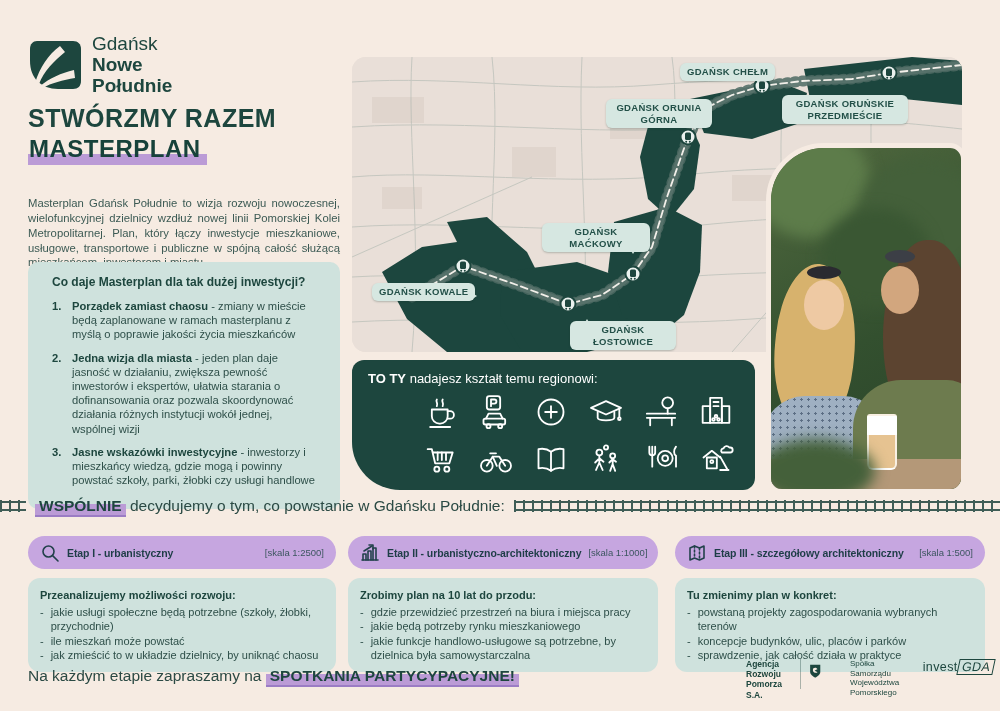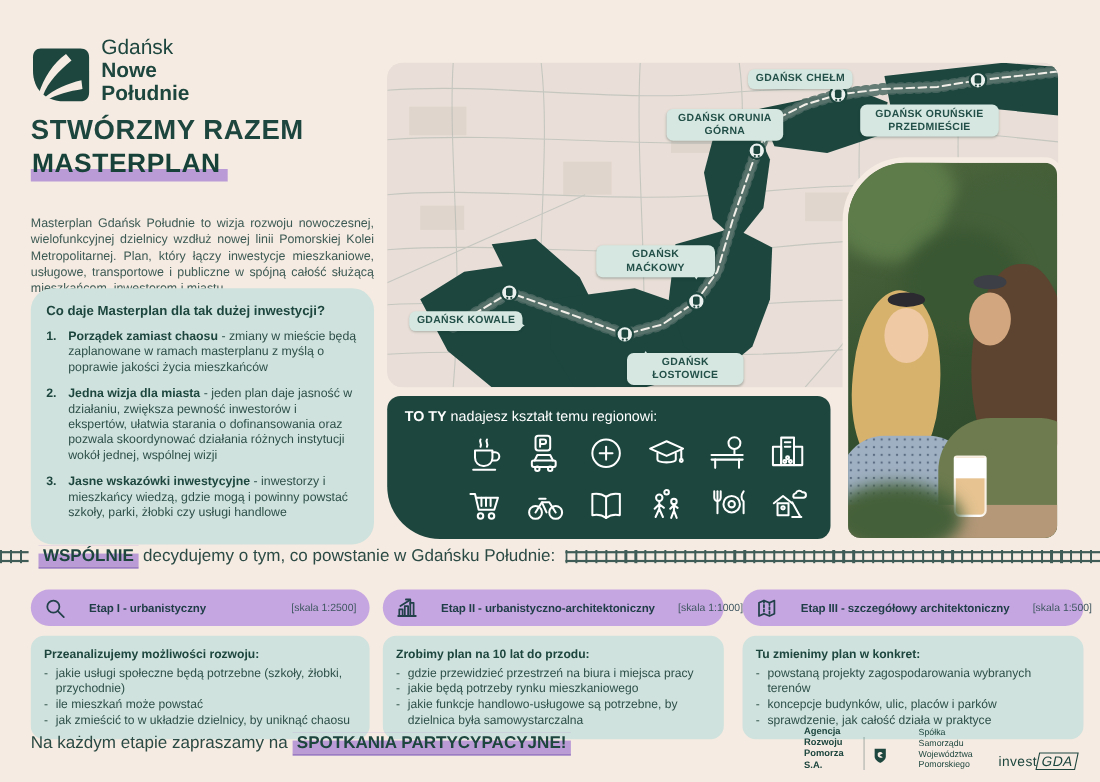--- a/index.html
+++ b/index.html
@@ -1,32 +1,32 @@
 <!DOCTYPE html>
 <html><head>
 <meta charset="utf-8">
 <style>
   html,body{margin:0;padding:0;background:#d8d0c8;}
   .poster{position:relative;width:1000px;height:711px;background:#f6ebe2;overflow:hidden;
           font-family:"Liberation Sans",sans-serif;color:#1d463e;}
   .abs{position:absolute;}
 
   
-  .logo-row{left:28px;top:33px;display:flex;gap:10px;align-items:flex-end;}
+  .logo-row{left:28px;top:33px;display:flex;gap:10px;align-items:center;}
   .logo-text{font-size:19px;line-height:21px;color:#1d463e;padding-top:0;}
   .logo-text .city{font-weight:400;}
   .logo-text .b{font-weight:800;}
   .title-block{left:28px;top:104px;}
   .title1{font-size:25px;font-weight:700;letter-spacing:.5px;color:#1d463e;}
   .title2{display:inline-block;font-size:24px;font-weight:800;letter-spacing:.5px;color:#16423a;
           background:linear-gradient(transparent 62%, #bb9bd6 62%);padding:0 6px 2px 1px;margin-top:2px;}
   .intro{left:28px;top:185px;width:312px;font-size:11.3px;line-height:14.8px;color:#3c5a54;text-align:justify;}
 
-  .benefits{left:28px;top:262px;width:312px;box-sizing:border-box;background:#cfe2dd;border-radius:20px;
-            padding:13px 14px;color:#2e4f49;}
+  .benefits{left:28px;top:262px;width:312px;box-sizing:border-box;background:#cfe2dd;border-radius:10px;
+            padding:13px 24px;color:#2e4f49;}
   .benefits .bt{font-size:12px;font-weight:700;color:#1d463e;margin-bottom:10px;}
   .benefit{display:flex;gap:6px;margin-bottom:9px;font-size:11.2px;line-height:14.2px;}
   .benefit .num{flex:0 0 14px;font-weight:700;color:#1d463e;}
   .benefit .lead{font-weight:700;color:#1d463e;}
 
   
   .map{left:352px;top:57px;width:610px;height:295px;border-radius:14px;overflow:hidden;background:#e9dfd8;z-index:1;}
   .map-label{position:absolute;background:#d6e7e1;color:#235048;border-radius:6px;padding:3px 7px;
              font-size:9.5px;font-weight:700;letter-spacing:.3px;text-align:center;line-height:11.5px;
              box-shadow:0 1px 2px rgba(20,50,45,.25);}
@@ -62,34 +62,34 @@
         linear-gradient(#3f5d56,#3f5d56),linear-gradient(#3f5d56,#3f5d56);
         background-size:100% 12px,100% 2px,100% 2px;background-position:0 2px,0 3px,0 11px;
         background-repeat:repeat-x,no-repeat,no-repeat;}
   .rail-left{width:26px;flex:0 0 auto;} .rail-right{flex:1;}
   .divider .txt{white-space:nowrap;font-size:15.5px;color:#2b4a44;}
   .hl{font-weight:800;color:#1d463e;background:linear-gradient(transparent 40%, #bb9bd6 40%);
       padding:1px 4px;border-bottom:2px solid #9b7cc4;}
 
   
   .stage{top:536px;}
-  .pill{display:flex;align-items:center;gap:21px;height:33px;background:#c6a6e0;border-radius:18px;
+  .pill{display:flex;align-items:center;gap:7px;height:33px;background:#c6a6e0;border-radius:18px;
         padding:0 12px;box-sizing:border-box;}
   .pill svg{flex:0 0 auto;stroke:#22414b;stroke-width:1.6;fill:none;stroke-linecap:round;stroke-linejoin:round;}
   .pill .lbl{font-weight:700;font-size:10.5px;color:#1e3d47;white-space:nowrap;letter-spacing:-.1px;}
   .pill .scale{margin-left:auto;font-size:9.5px;color:#3d5660;white-space:nowrap;}
   .stage-body{margin-top:9px;background:#cfe2dd;border-radius:12px;padding:10px 12px;
               font-size:11px;line-height:14.2px;color:#2e4f49;}
   .stage-body .t{font-weight:700;color:#1d463e;margin-bottom:3px;}
   .bullet{display:flex;gap:7px;}
   .bullet .d{flex:0 0 auto;}
 
   
   .footer-note{left:28px;top:667px;font-size:15.5px;color:#2b4a44;white-space:nowrap;}
-  .partners{left:731px;top:659px;width:248px;display:flex;align-items:flex-end;gap:8px;}
+  .partners{left:746px;top:659px;width:248px;display:flex;align-items:flex-start;gap:8px;}
   .partner-name1{width:74px;font-size:8.5px;font-weight:700;line-height:1.2;color:#1d463e;}
   .psep{width:1px;height:30px;background:rgba(29,70,62,.35);}
   .partner-name2{width:104px;font-size:8px;line-height:1.2;color:#1d463e;margin-left:21px;}
   .investgda{font-size:12.5px;letter-spacing:.4px;color:#1d463e;white-space:nowrap;}
   .investgda .gda{display:inline-block;border:1.4px solid #1d463e;padding:0 3px;transform:skewX(-12deg);}
 </style>
 </head>
 <body>
 
 <div class="poster">

